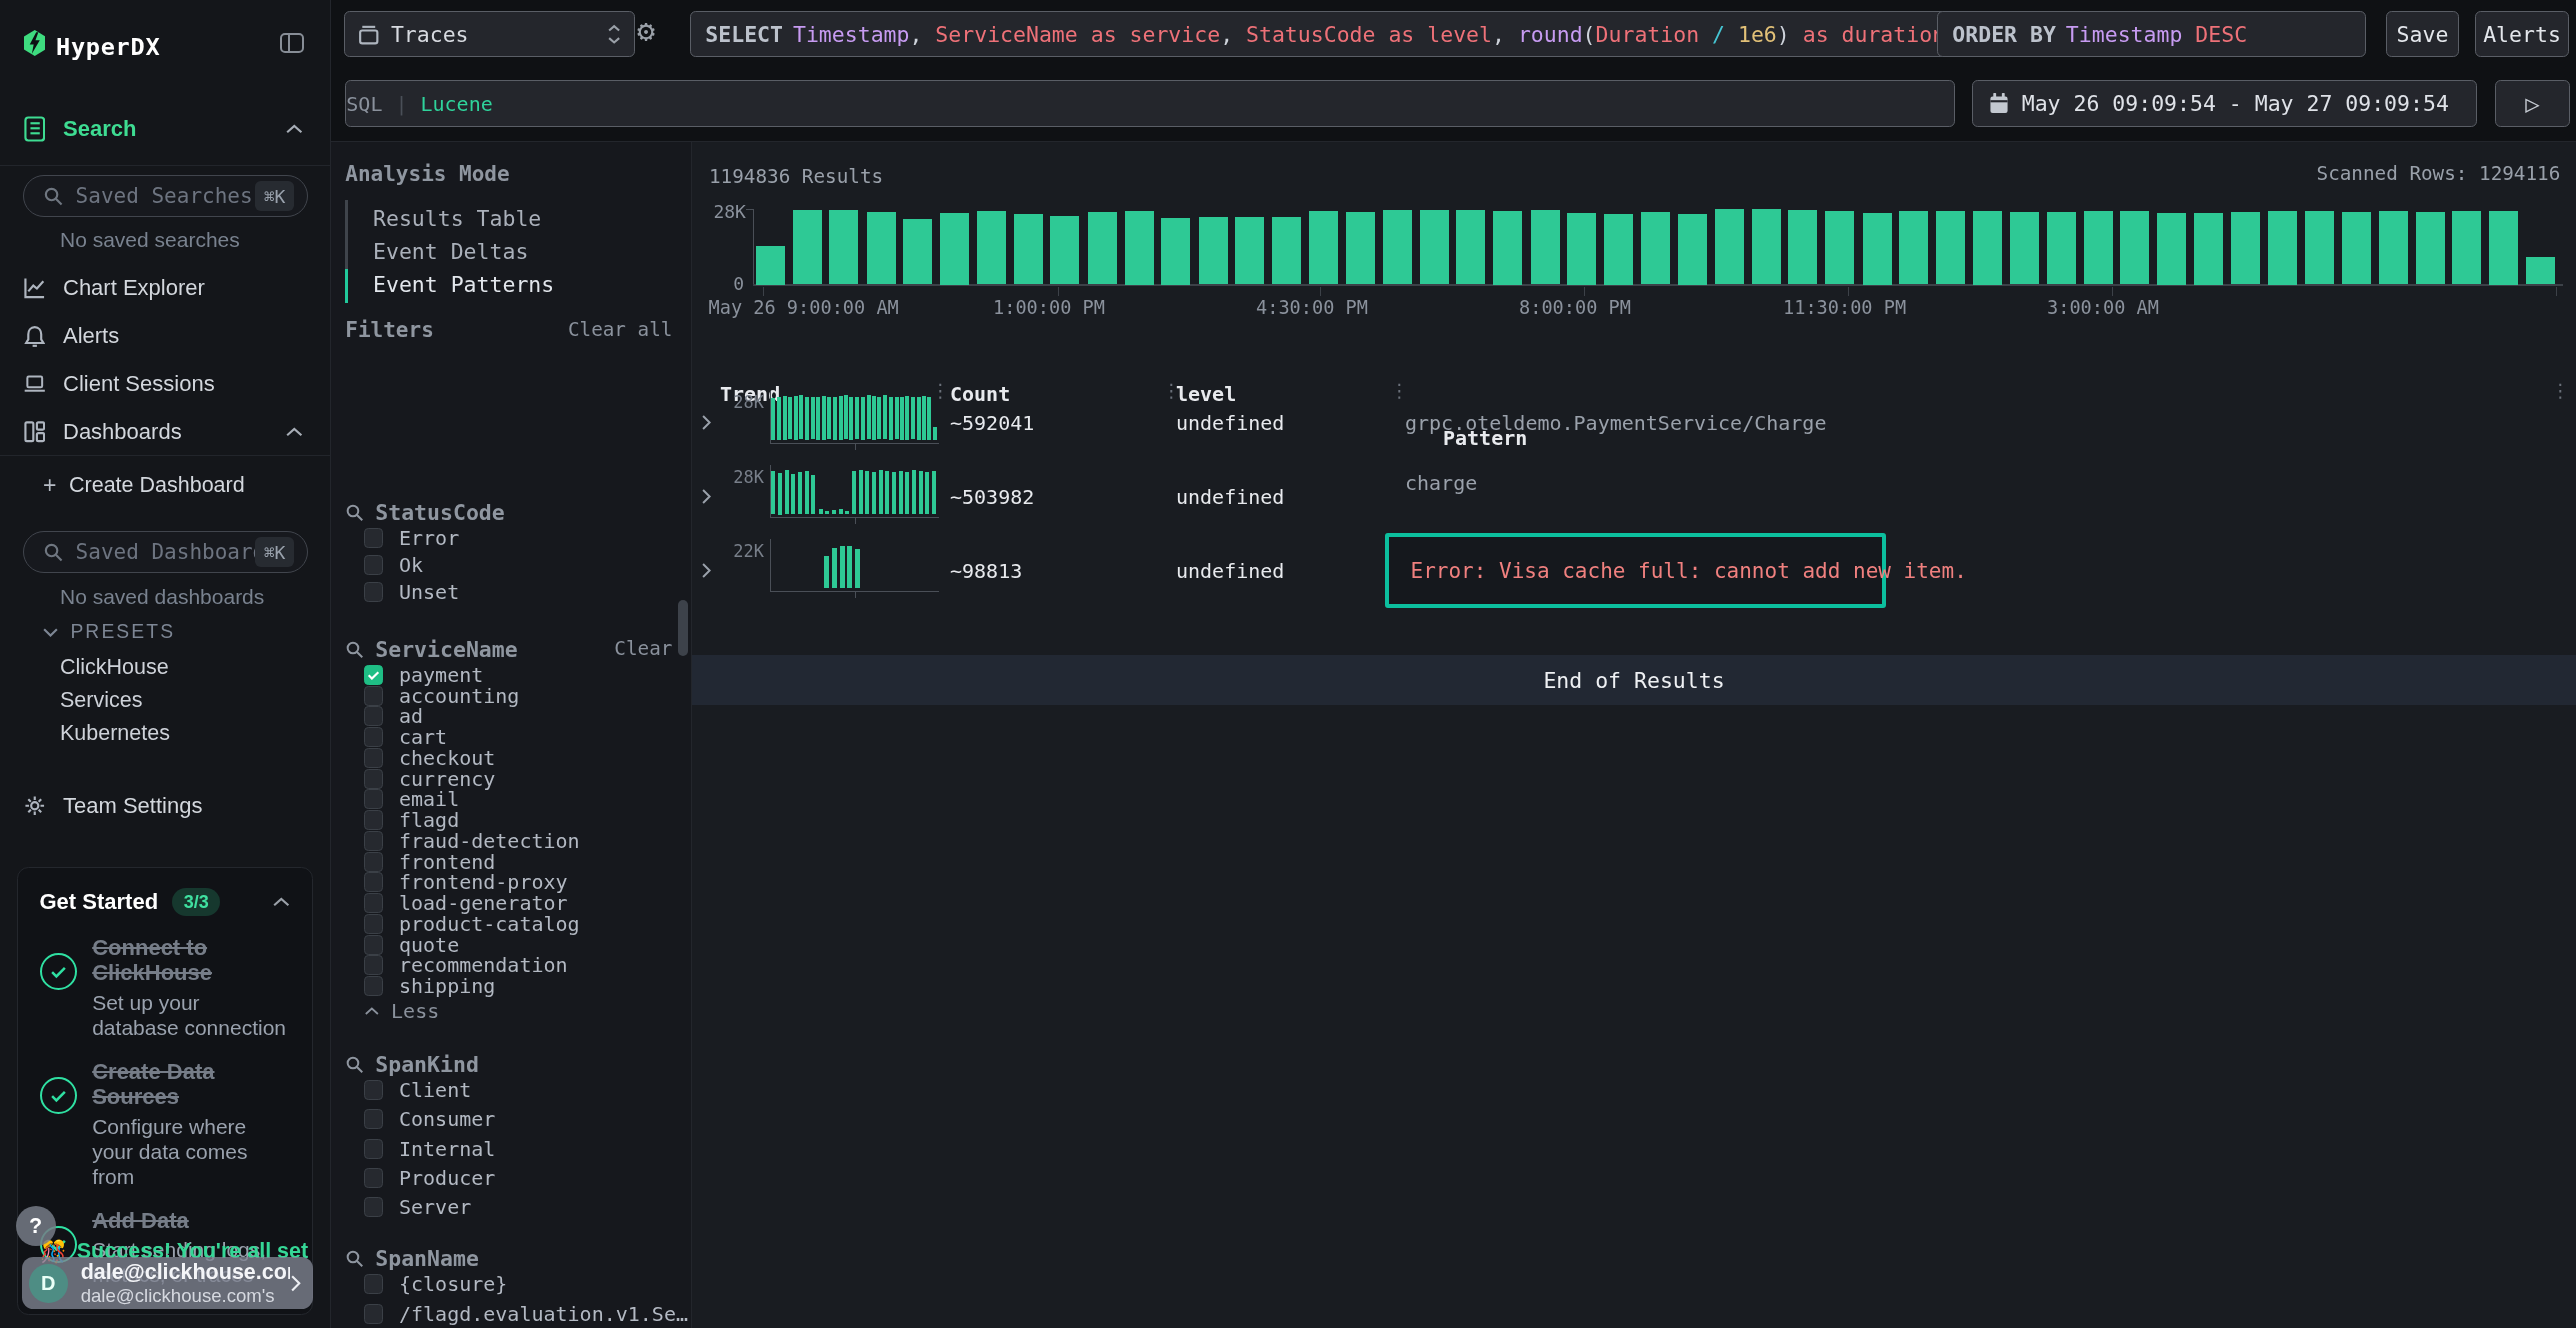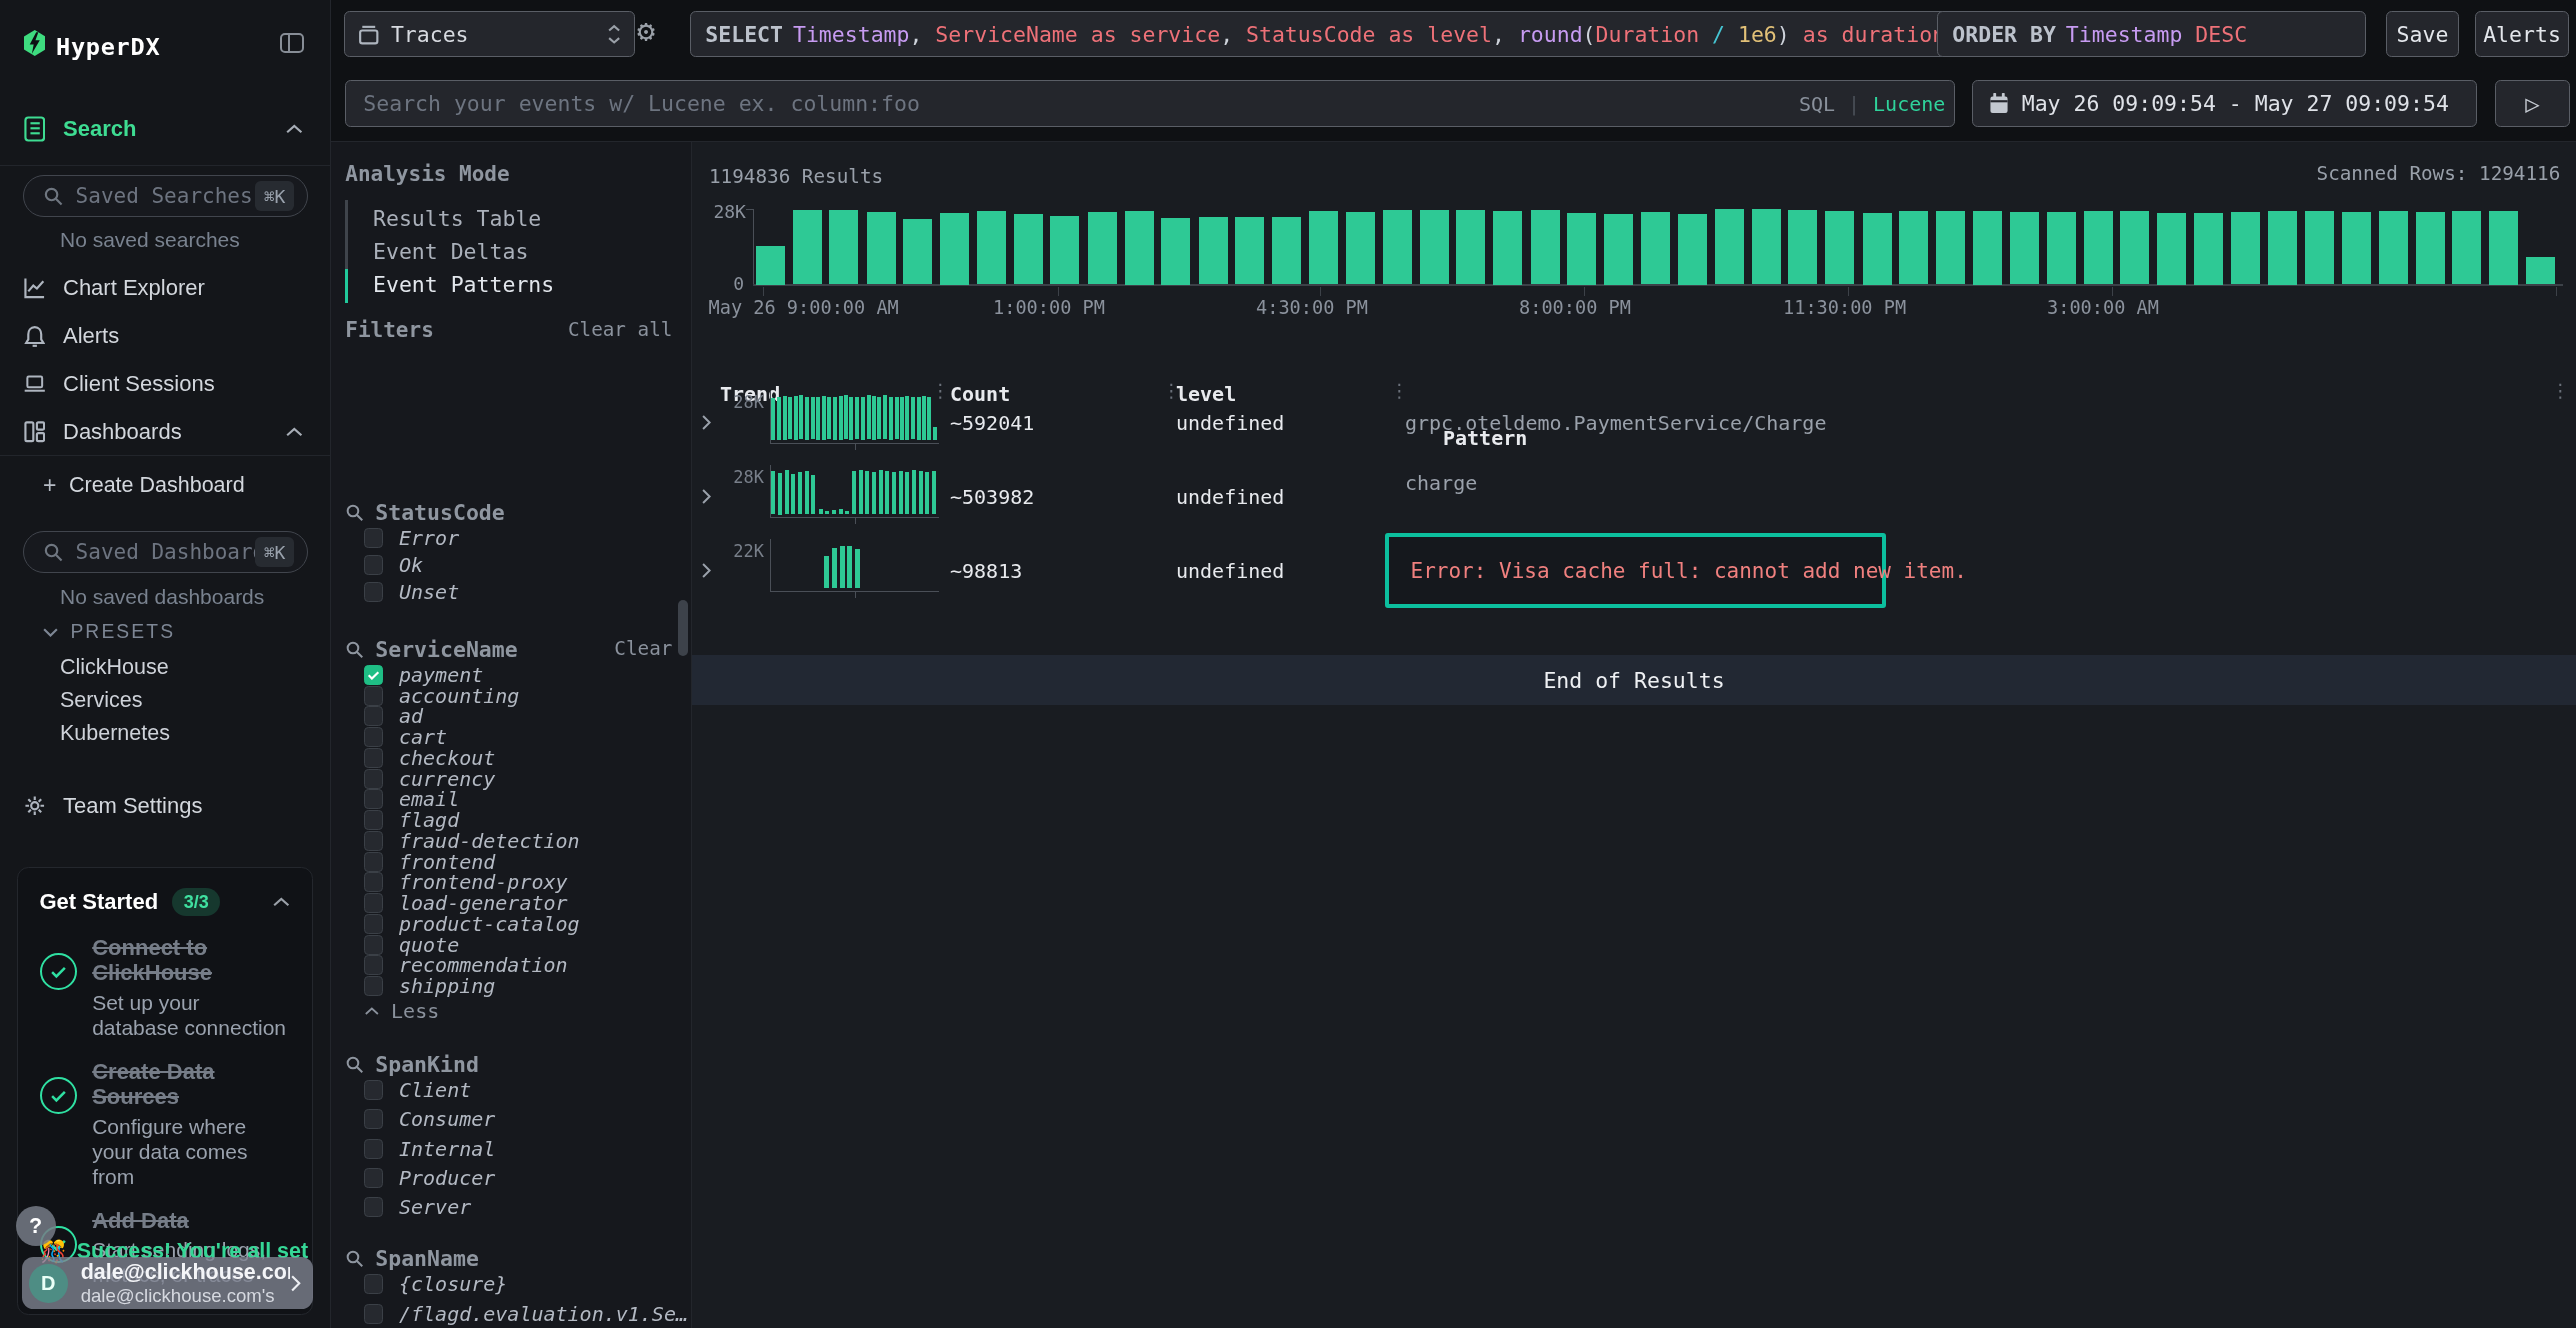--- a/index.html
+++ b/index.html
@@ -75,21 +75,21 @@
   .user-chev { color:#eceef2; display:flex; }
 
   
   .fp-h { position:absolute; left:14.3px; font-size:21px; font-weight:bold; color:#8f96a0; }
   .mode-rail { position:absolute; left:14.3px; top:58px; width:2.9px; height:99px; background:#3f444b; }
   .mode-rail .active-seg { position:absolute; left:0; width:2.9px; background:#21c99b; }
   .mode-item { position:absolute; left:42px; font-size:21.5px; color:#aab0ba; cursor:pointer; white-space:nowrap; }
   .mode-item.active { color:#e2e6ec; }
   .clear-link { position:absolute; right:18.6px; font-size:19.3px; color:#8a919c; cursor:pointer; }
   .fgroup-title { position:absolute; left:14.3px; display:flex; align-items:center; gap:11.4px; font-size:21.5px; font-weight:bold; color:#8f96a0; }
-  .fopt { position:absolute; left:33px; display:flex; align-items:center; gap:15.7px; cursor:pointer; white-space:nowrap;font-style:italic; }
+  .fopt { position:absolute; left:33px; display:flex; align-items:center; gap:15.7px; cursor:pointer; white-space:nowrap; }
   .cbox { width:19.3px; height:19.3px; border-radius:4.3px; background:#26292f; border:1.4px solid #3b4047; flex:0 0 19.3px; display:flex; align-items:center; justify-content:center; }
   .cbox.checked { background:#1fbe85; border-color:#1fbe85; color:#ffffff; }
   .fopt .olbl { font-size:20px; color:#b3b9c3; }
   .less-row { position:absolute; left:33px; display:flex; align-items:center; gap:11.4px; color:#8a919c; font-size:20px; cursor:pointer; }
   .fp-scrollthumb { position:absolute; right:2.9px; top:458px; width:10px; height:56px; background:#3d424a; border-radius:5px; }
 
   
   .results-line { position:absolute; left:17px; top:23px; font-size:19.3px; color:#99a0aa; }
   .scanned-line { position:absolute; right:15.7px; top:20px; font-size:19.3px; color:#99a0aa; }
   .hist { position:absolute; left:0; top:0; }
@@ -339,21 +339,20 @@
 
   <div class="ctl order-field">
     <span class="kw">ORDER BY</span>
     <span id="order-tokens"><span class="c-purple">Timestamp</span><span class="c-plain"> </span><span class="c-red">DESC</span></span>
   </div>
 
   <div class="ctl btn save-btn">Save</div>
   <div class="ctl btn alerts-btn">Alerts</div>
 
   <div class="search-input-wrap">
-    <input placeholder="Search your events w/ Lucene ex. column:foo" style="">
     <span class="langs">
       <span class="lang-sql">SQL</span>
       <span class="lang-sep">|</span>
       <span class="lang-lucene">Lucene</span>
     </span>
   </div>
 
   <div class="ctl date-field">
     <span style="color:#c3c8d0;display:flex;">
       <svg width="20" height="21.5" viewBox="0 0 28 30" fill="currentColor">

